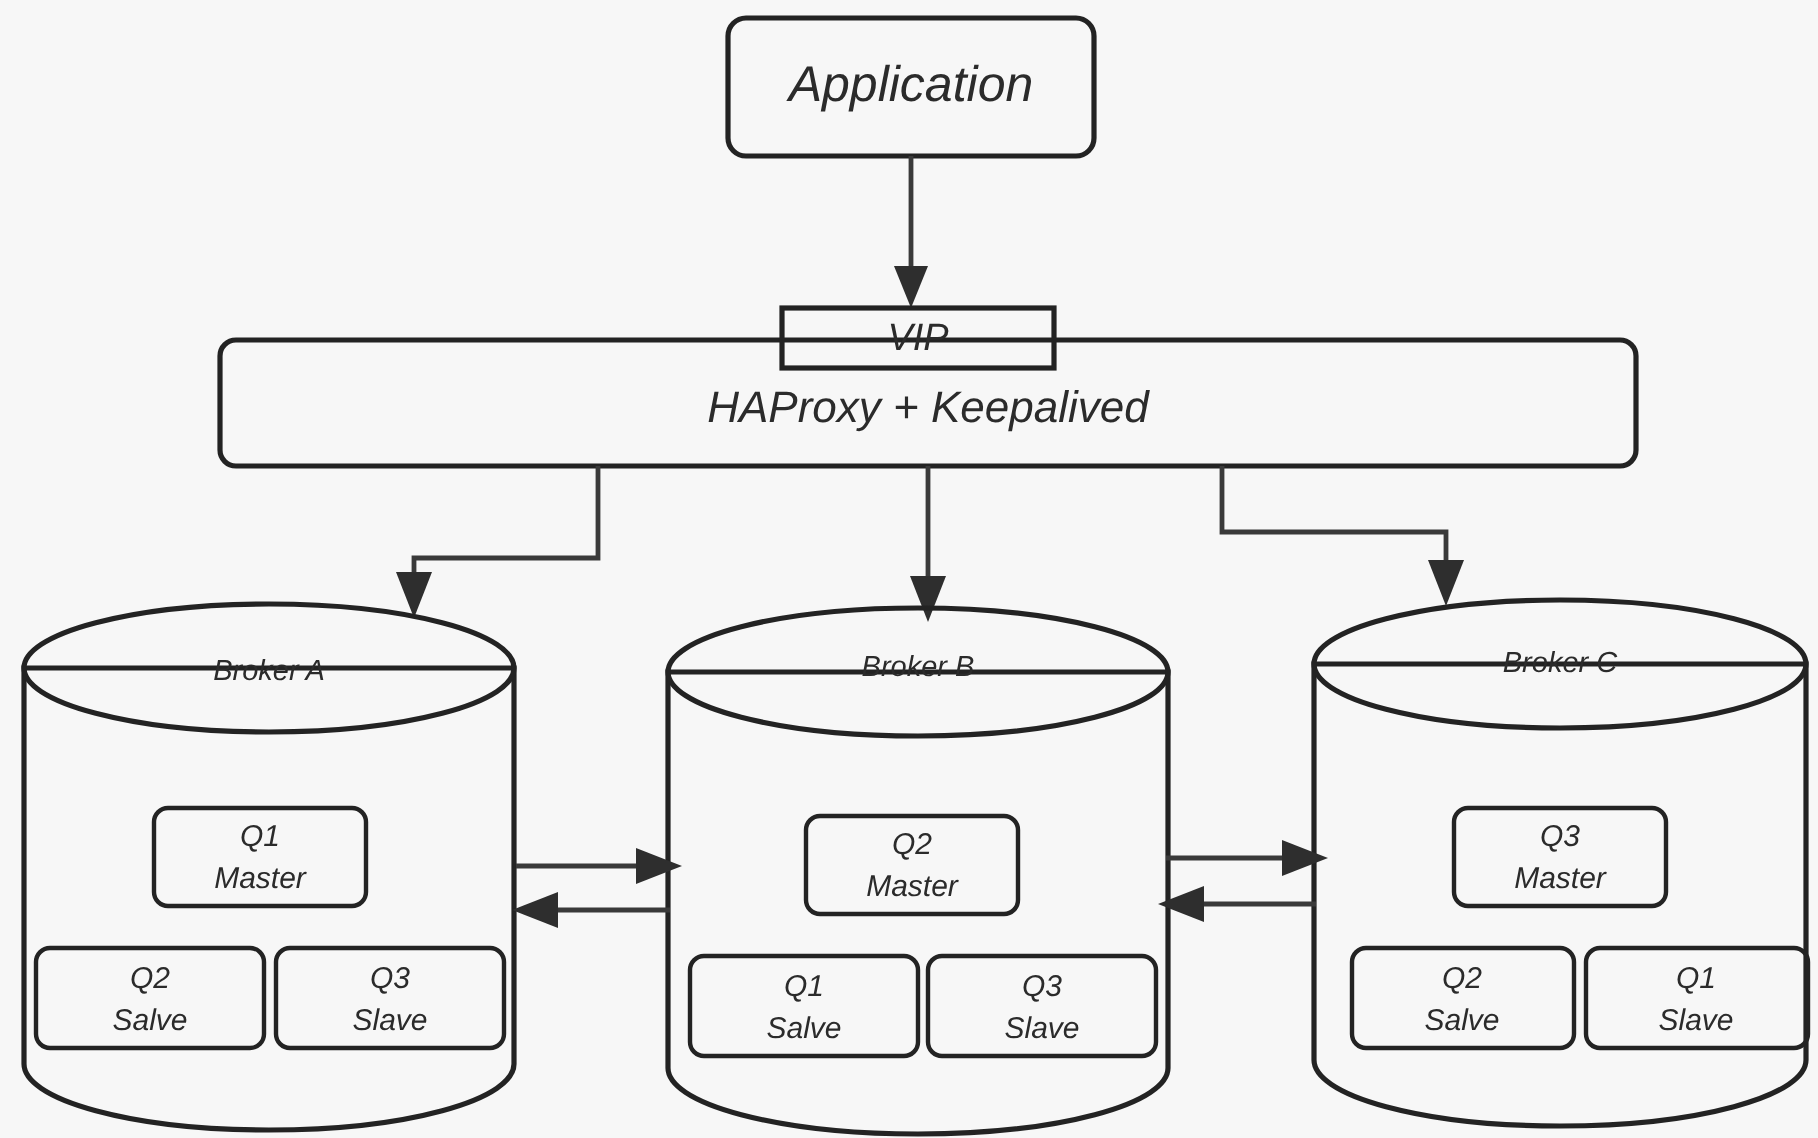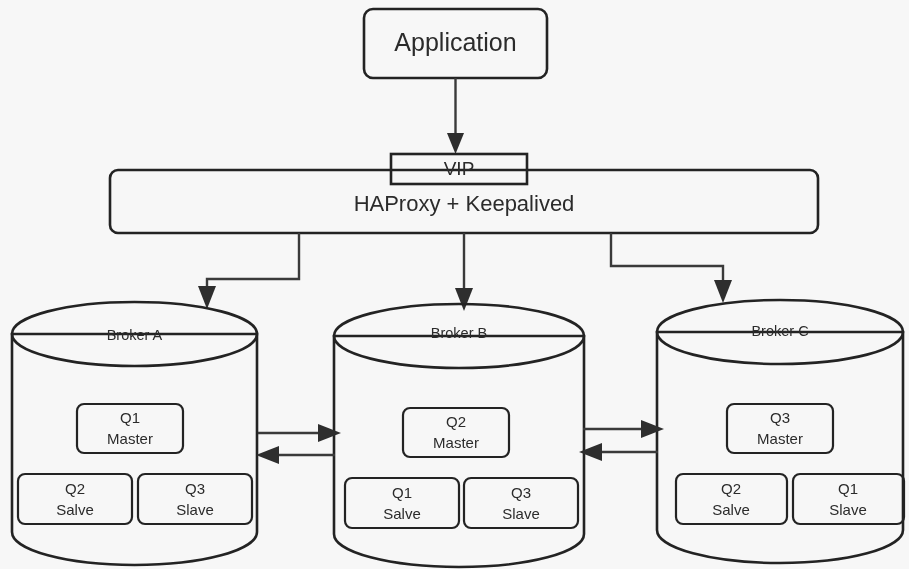--- a/index.html
+++ b/index.html
@@ -12,20 +12,21 @@
     width: 909px;
     height: 569px;
     overflow: hidden;
     font-family: "Liberation Sans", sans-serif;
   }
   #diagram-root {
     position: relative;
     width: 909px;
     height: 569px;
     background: #f7f7f7;
+    font-style: italic;
   }
   svg#diagram {
     display: block;
     width: 909px;
     height: 569px;
   }
   .shape-fill {
     fill: #ffffff;
   }
   .stroke-main {

